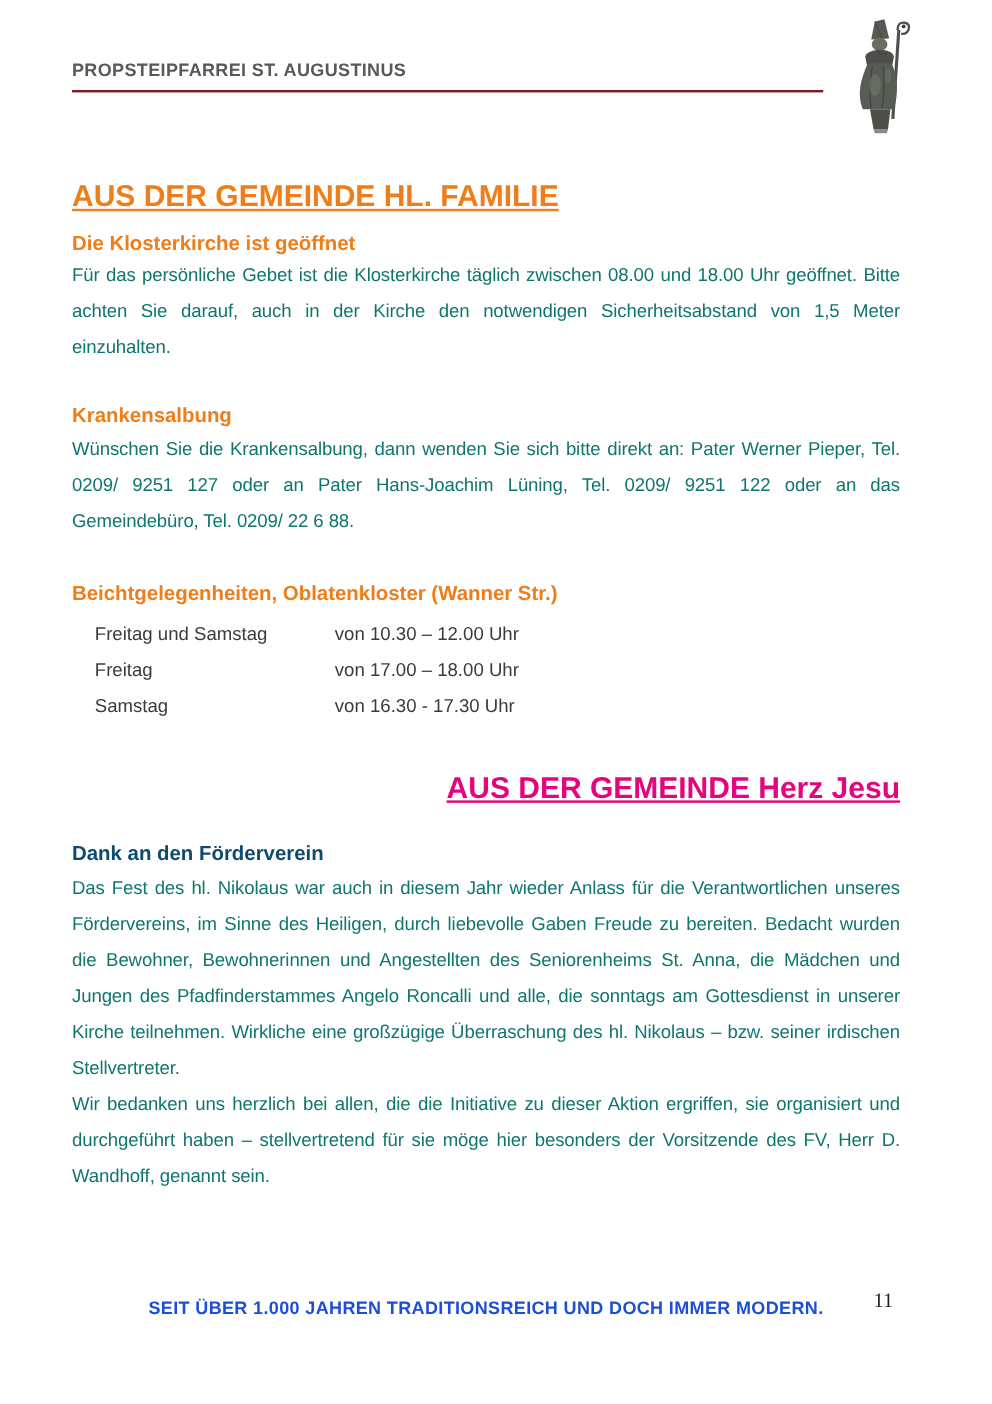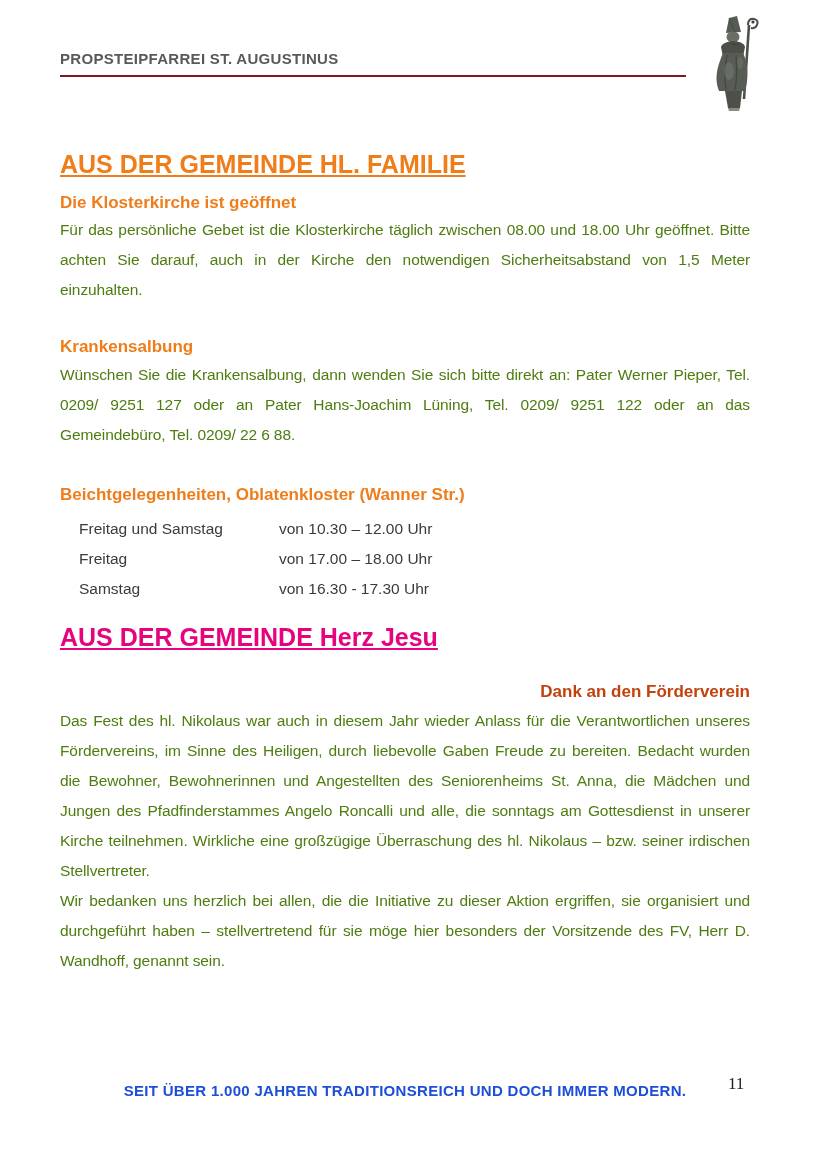--- a/index.html
+++ b/index.html
@@ -46,38 +46,38 @@
     width: 690px;
   }
   .h1 {
     margin: 149px 0 0 0;
     font-size: 25px;
     line-height: 31px;
     font-weight: bold;
     color: #ee7d1a;
     text-decoration: underline;
   }
-  .h1.pink { margin-top: 18px; color: #e5047e; }
+  .h1.pink { margin-top: 38px; color: #e5047e; text-align: right; }
   .subhead {
     margin-top: 12px;
     font-size: 17px;
     line-height: 22px;
     font-weight: bold;
     color: #ee7d1a;
   }
   .subhead.krank  { margin-top: 31px; }
   .subhead.beicht { margin-top: 34px; }
-  .subhead.pink   { margin-top: 28px; color: #c2410c; text-align: right; }
+  .subhead.pink   { margin-top: 28px; color: #0c4a6e; }
   .body-p {
     margin: 1px 0 0 0;
     font-size: 15.5px;
     line-height: 30px;
     letter-spacing: -0.1px;
     text-align: justify;
-    color: #4d7c0f;
+    color: #0f766e;
   }
   .body-p.krank  { margin-top: 2px; }
   .body-p.dank   { margin-top: 3px; }
   .body-p.dank2  { margin-top: 0; }
 
   .schedule { margin-top: 8px; margin-left: 19px; }
   .schedule-row { display: flex; font-size: 15.5px; line-height: 30px; }
   .schedule-day { width: 200px; flex: 0 0 200px; }
 
   

